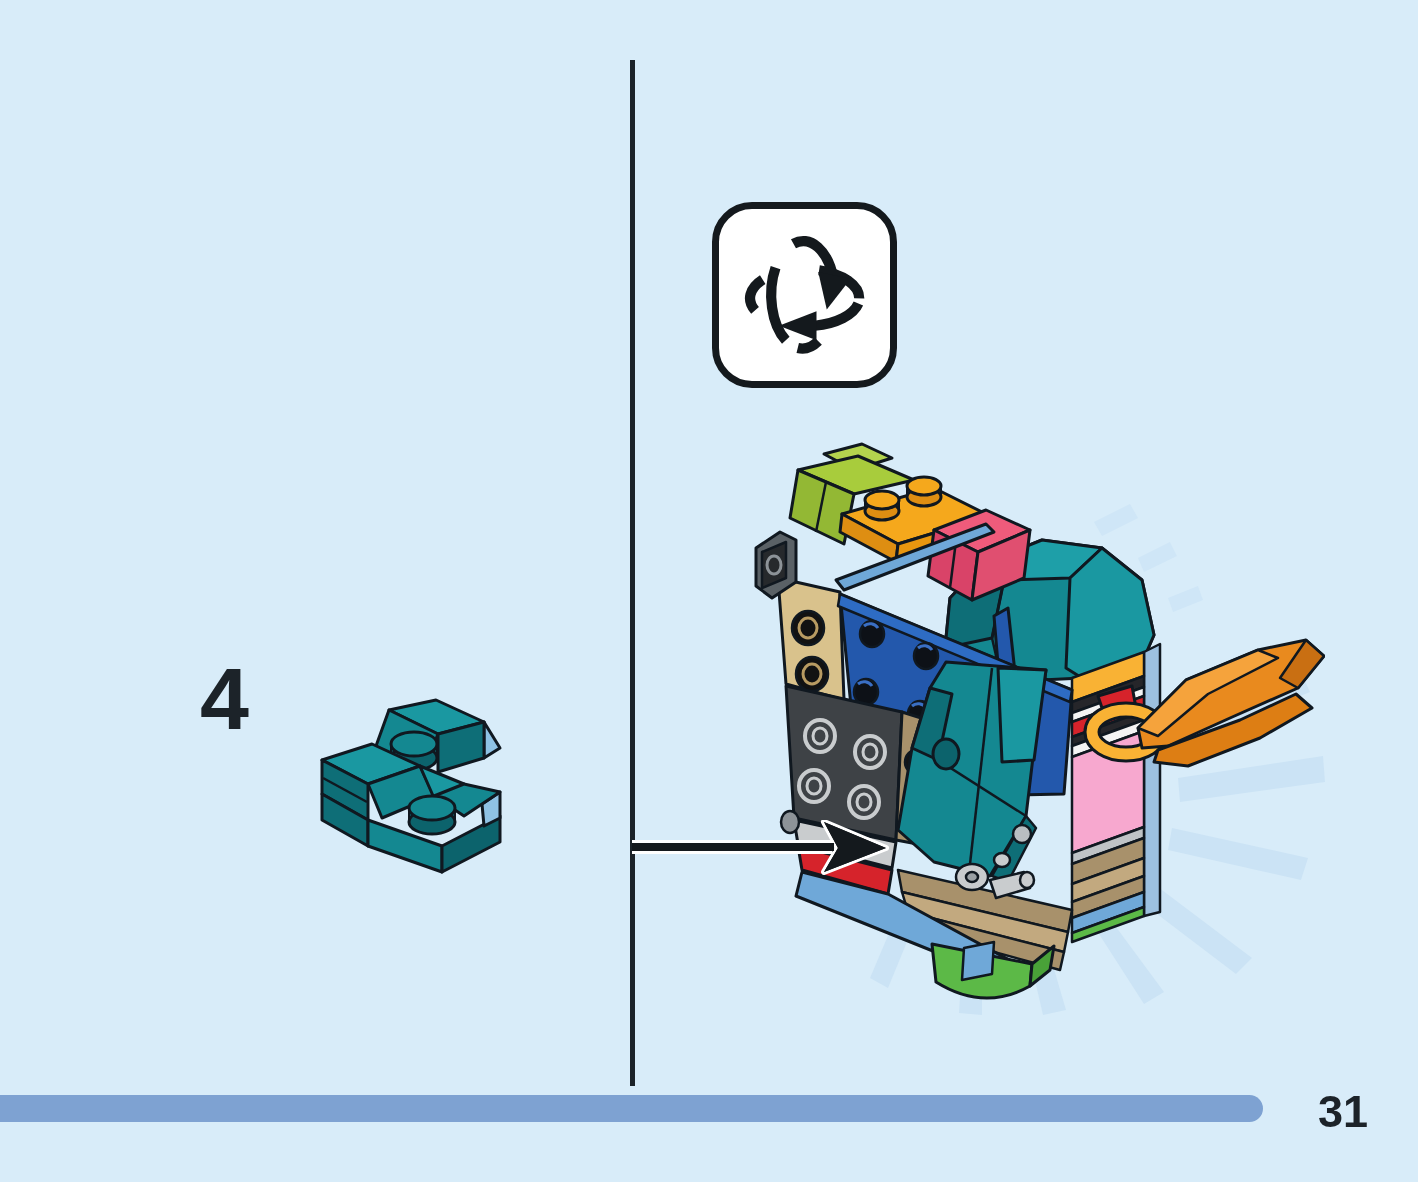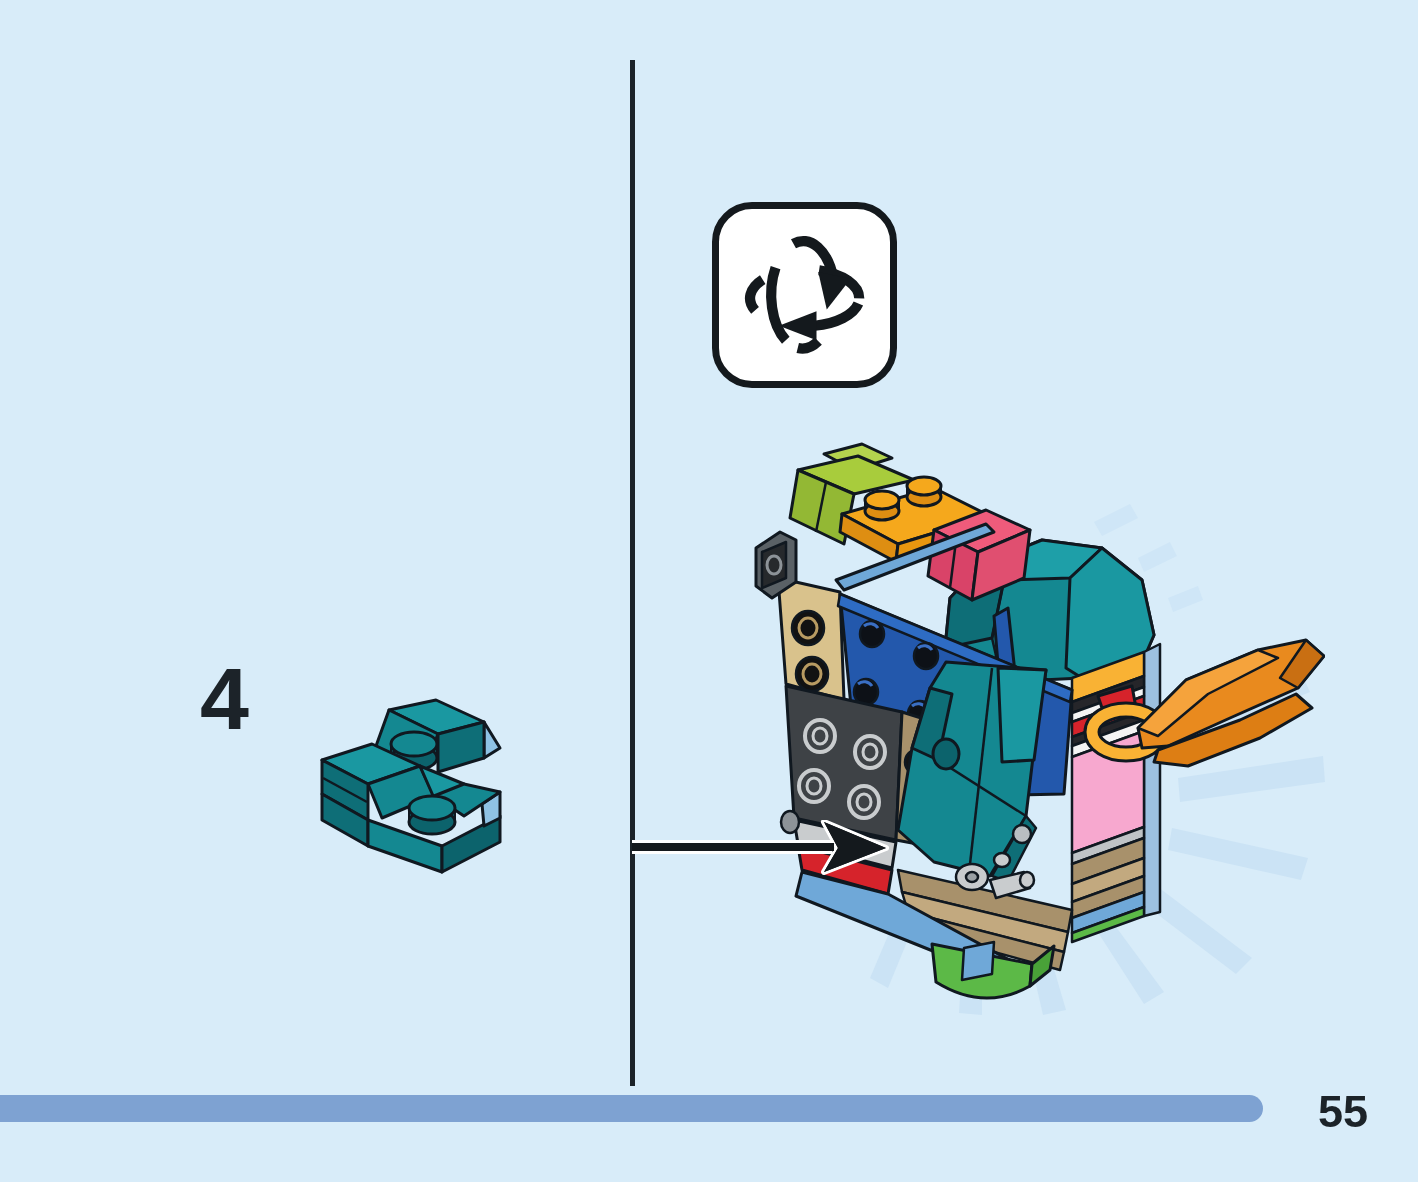--- a/index.html
+++ b/index.html
@@ -235,13 +235,13 @@
 </svg>
 
 <svg class="abs" style="left:626px;top:820px" width="270" height="56" viewBox="0 0 270 56">
   <line x1="6" y1="27" x2="206" y2="27" stroke="#ffffff" stroke-width="14"></line>
   <polygon points="198,2 260,28 198,52 212,28" fill="#14191d" stroke="#ffffff" stroke-width="6" paint-order="stroke" stroke-linejoin="round"></polygon>
   <line x1="6" y1="27" x2="208" y2="27" stroke="#14191d" stroke-width="8"></line>
   <polygon points="198,2 260,28 198,52 212,28" fill="#14191d"></polygon>
 </svg>
 
 <div class="abs footer-bar"></div>
-<div class="abs page-number">55</div>
+<div class="abs page-number">31</div>
 
 </body></html>

